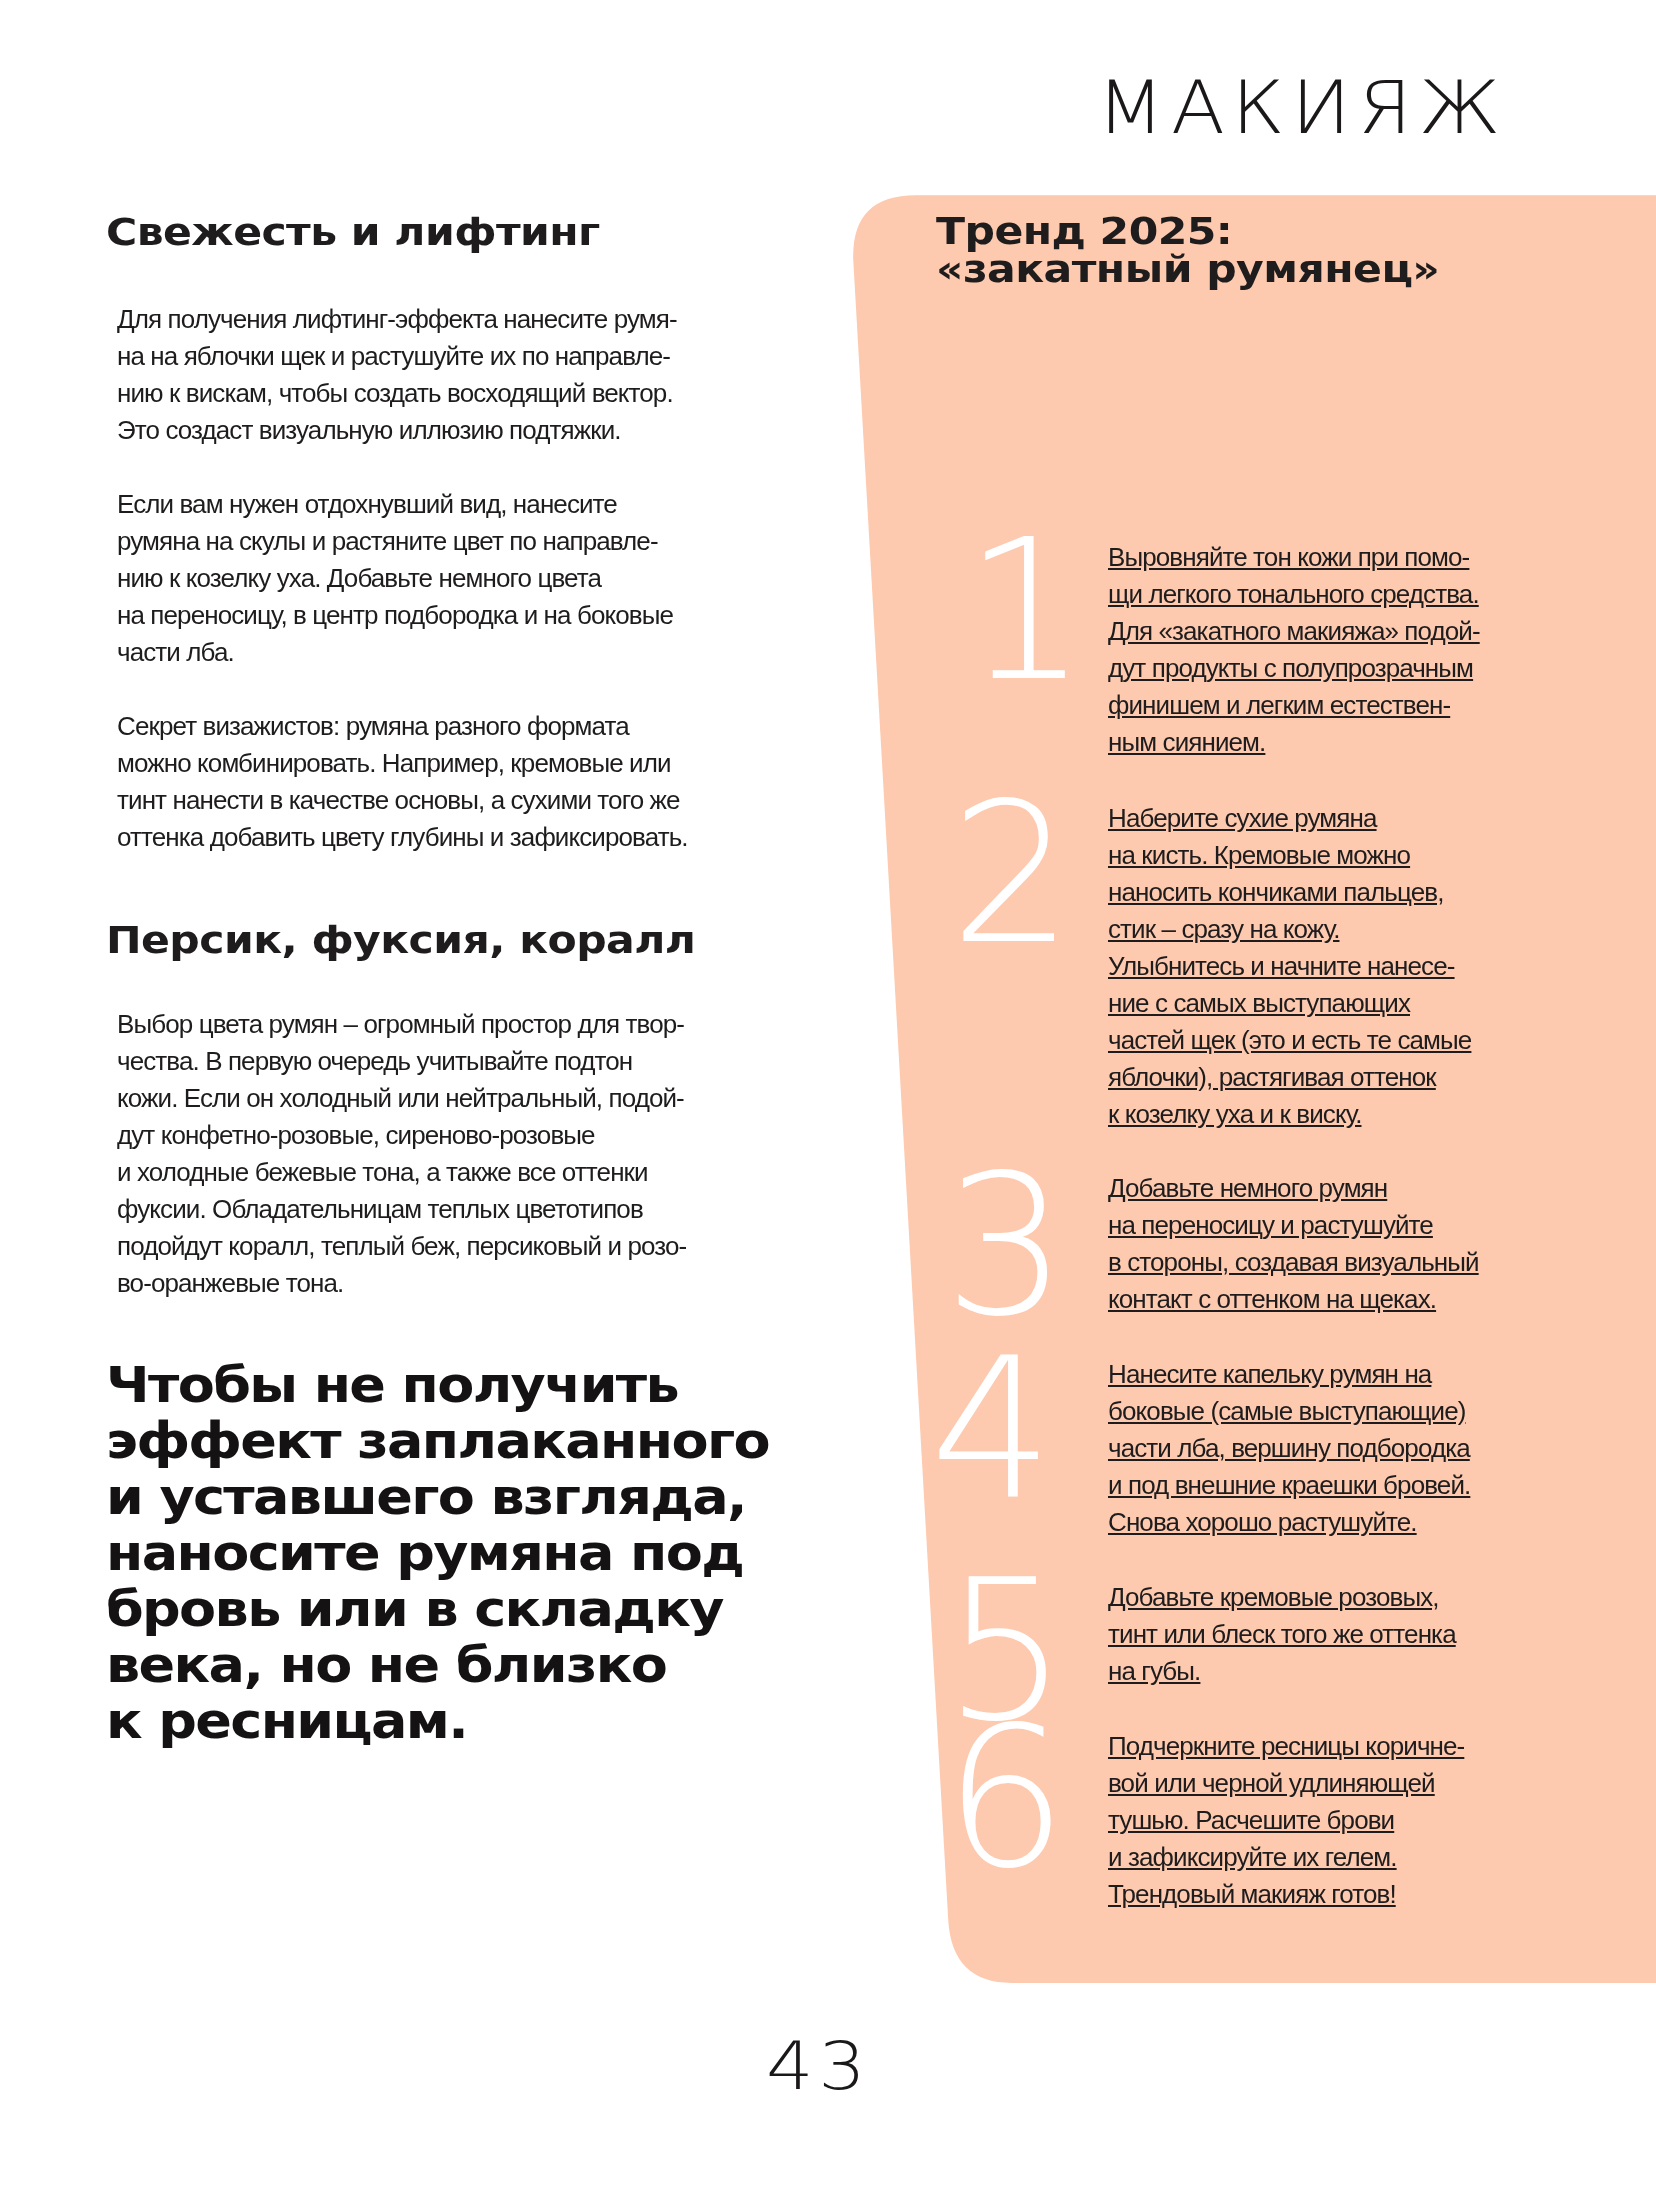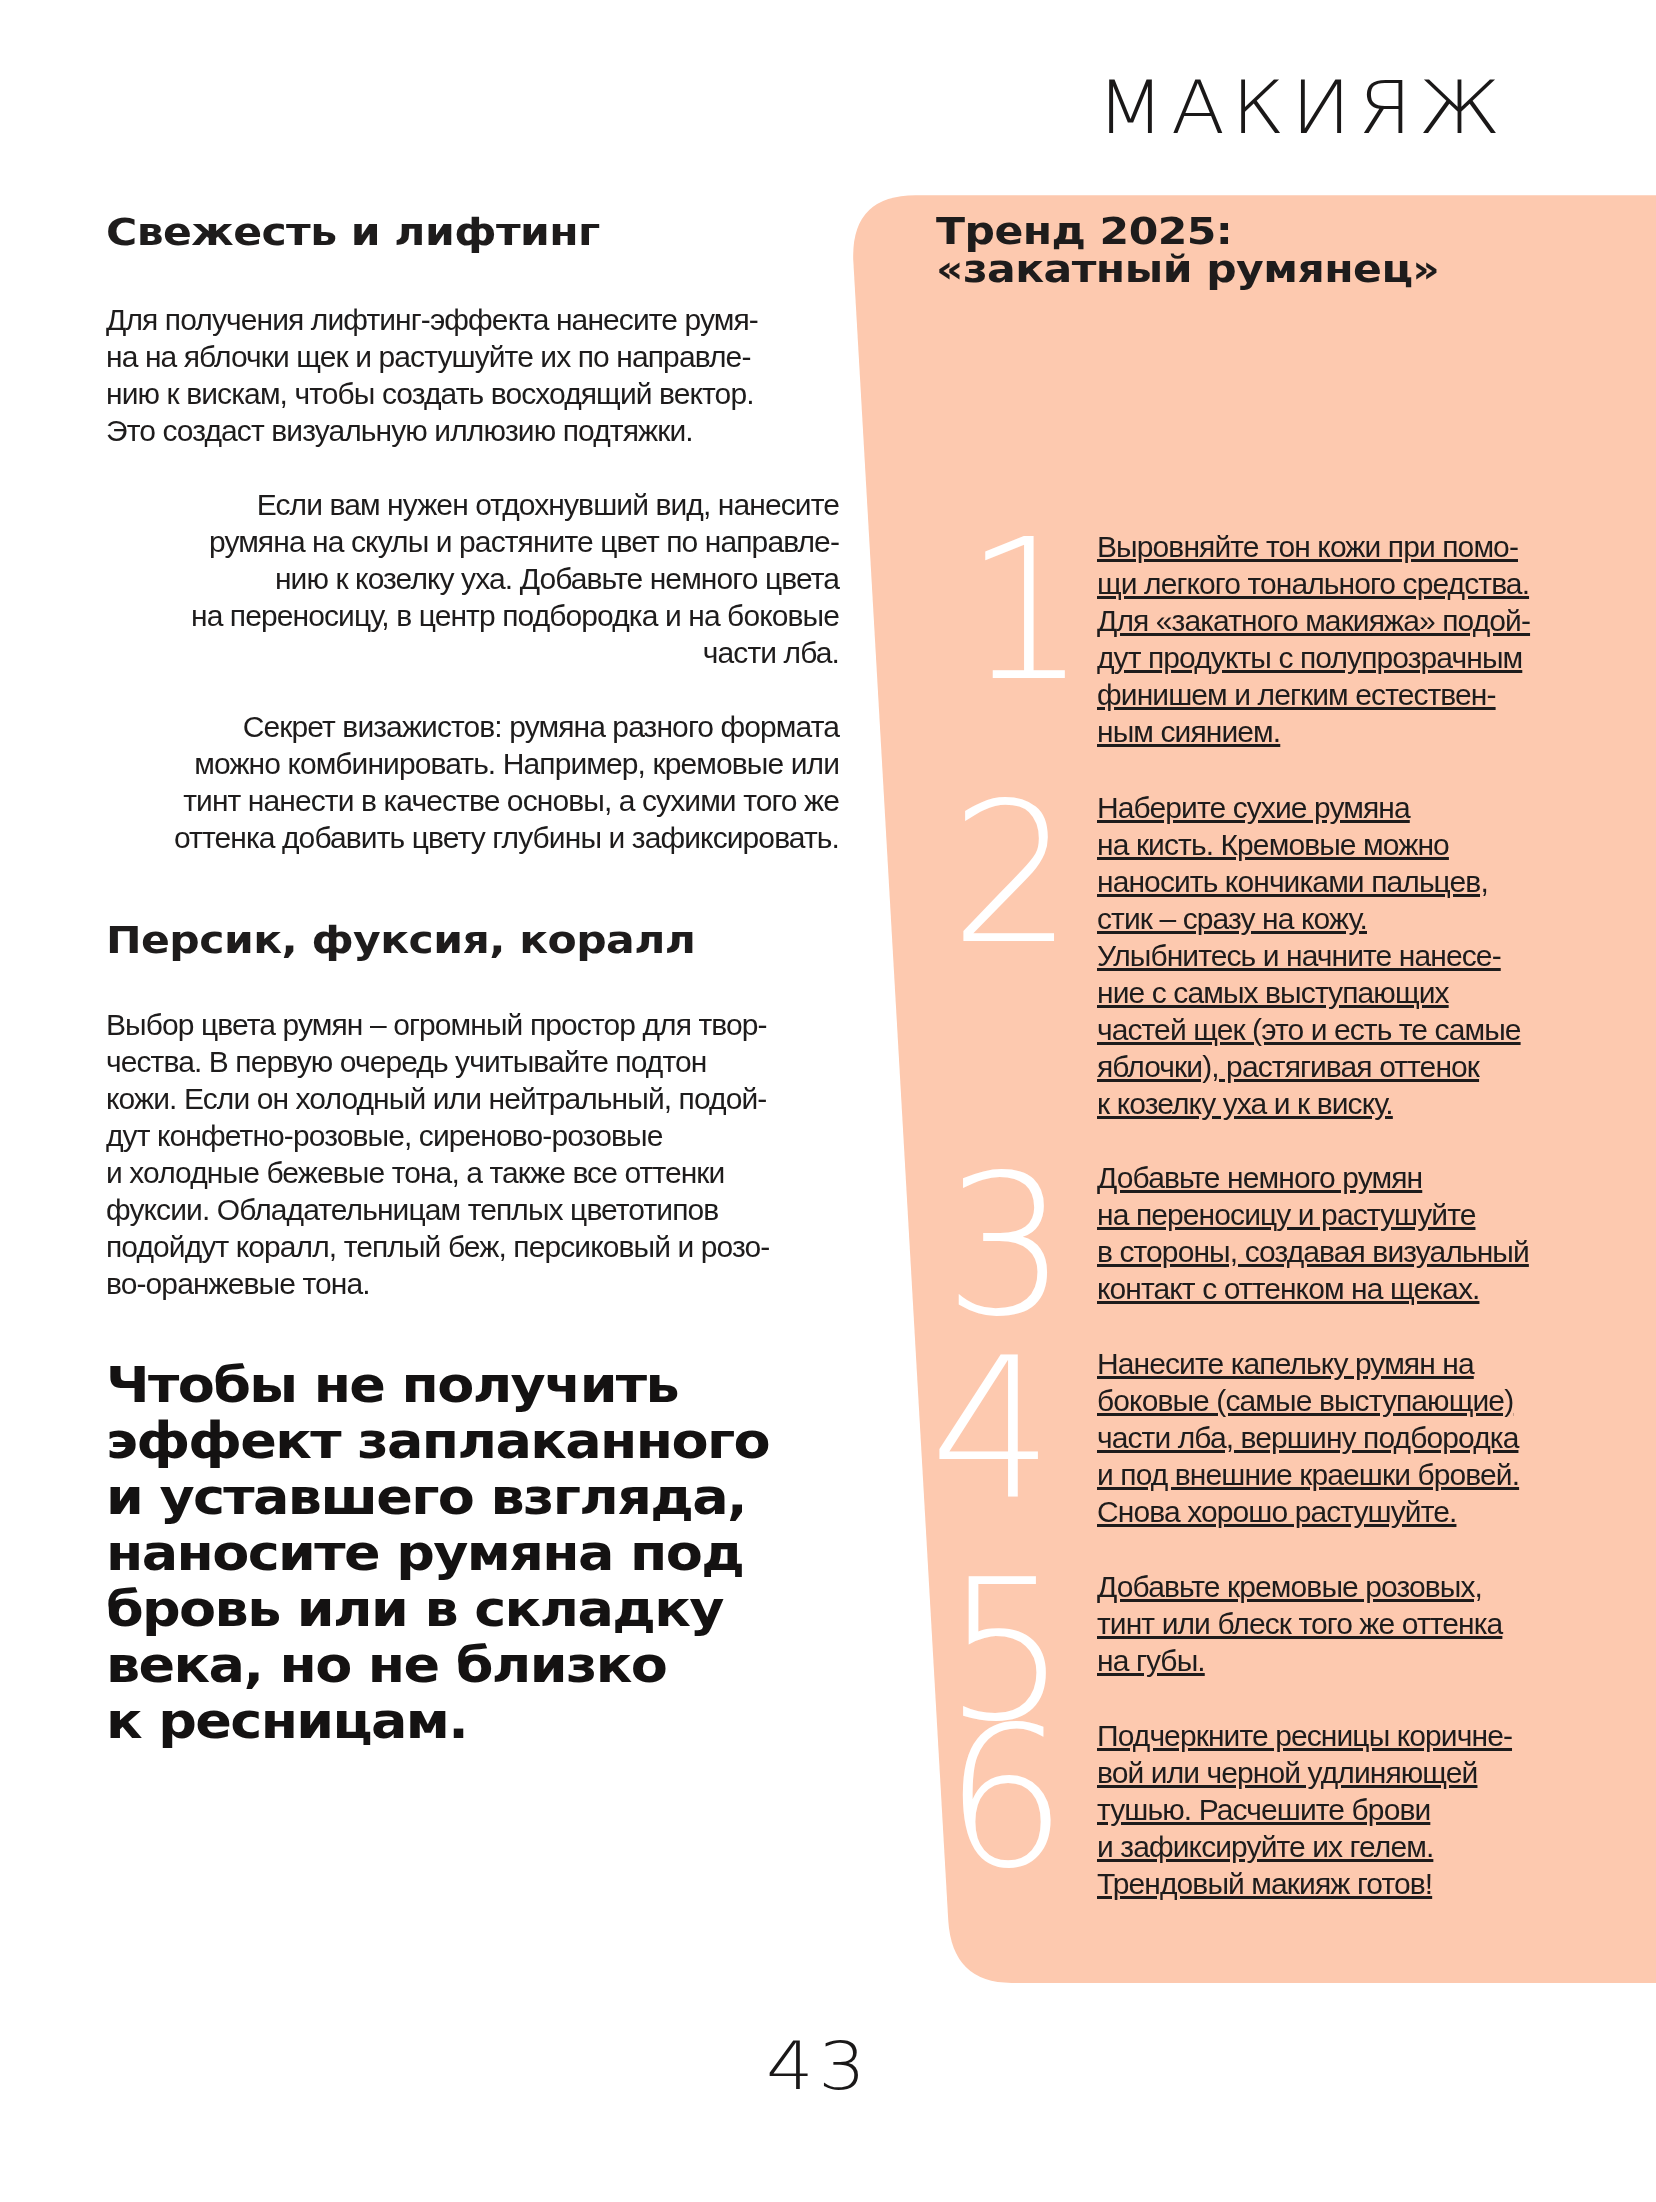--- a/index.html
+++ b/index.html
@@ -15,26 +15,26 @@
   .col-left { position: absolute; left: 106px; top: 212px; width: 733px; }
 
   .h2 {
     font-family: "DejaVu Sans", sans-serif; font-weight: 700;
     font-size: 38px; line-height: 1.1; margin: 0; letter-spacing: -0.5px;
     transform: scaleX(1.12); transform-origin: left top; white-space: nowrap;
     color: #1e1c1c;
   }
 
   .body-text {
-    font-family: "Liberation Sans", sans-serif; font-size: 30px; line-height: 37px;
-    letter-spacing: -0.9px; margin: 0; color: #1e1c1c; white-space: pre-line;
+    font-family: "Liberation Sans", sans-serif; font-size: 26px; line-height: 37px;
+    letter-spacing: -0.9px; margin: 11px; color: #1e1c1c; white-space: pre-line;
   }
 
   .p1 { margin-top: 47px; }
-  .para-gap { margin-top: 37px; text-align: right; }
+  .para-gap { margin-top: 37px; }
 
   .h2-second { margin-top: 64px; }
   .p-second { margin-top: 44px; }
 
   .pull-quote {
     margin-top: 55px;
     font-family: "DejaVu Sans", sans-serif; font-weight: 700;
     font-size: 50px; line-height: 56px; letter-spacing: -1.5px; color: #141212;
     white-space: pre-line; transform: scaleX(1.08); transform-origin: left top;
   }

